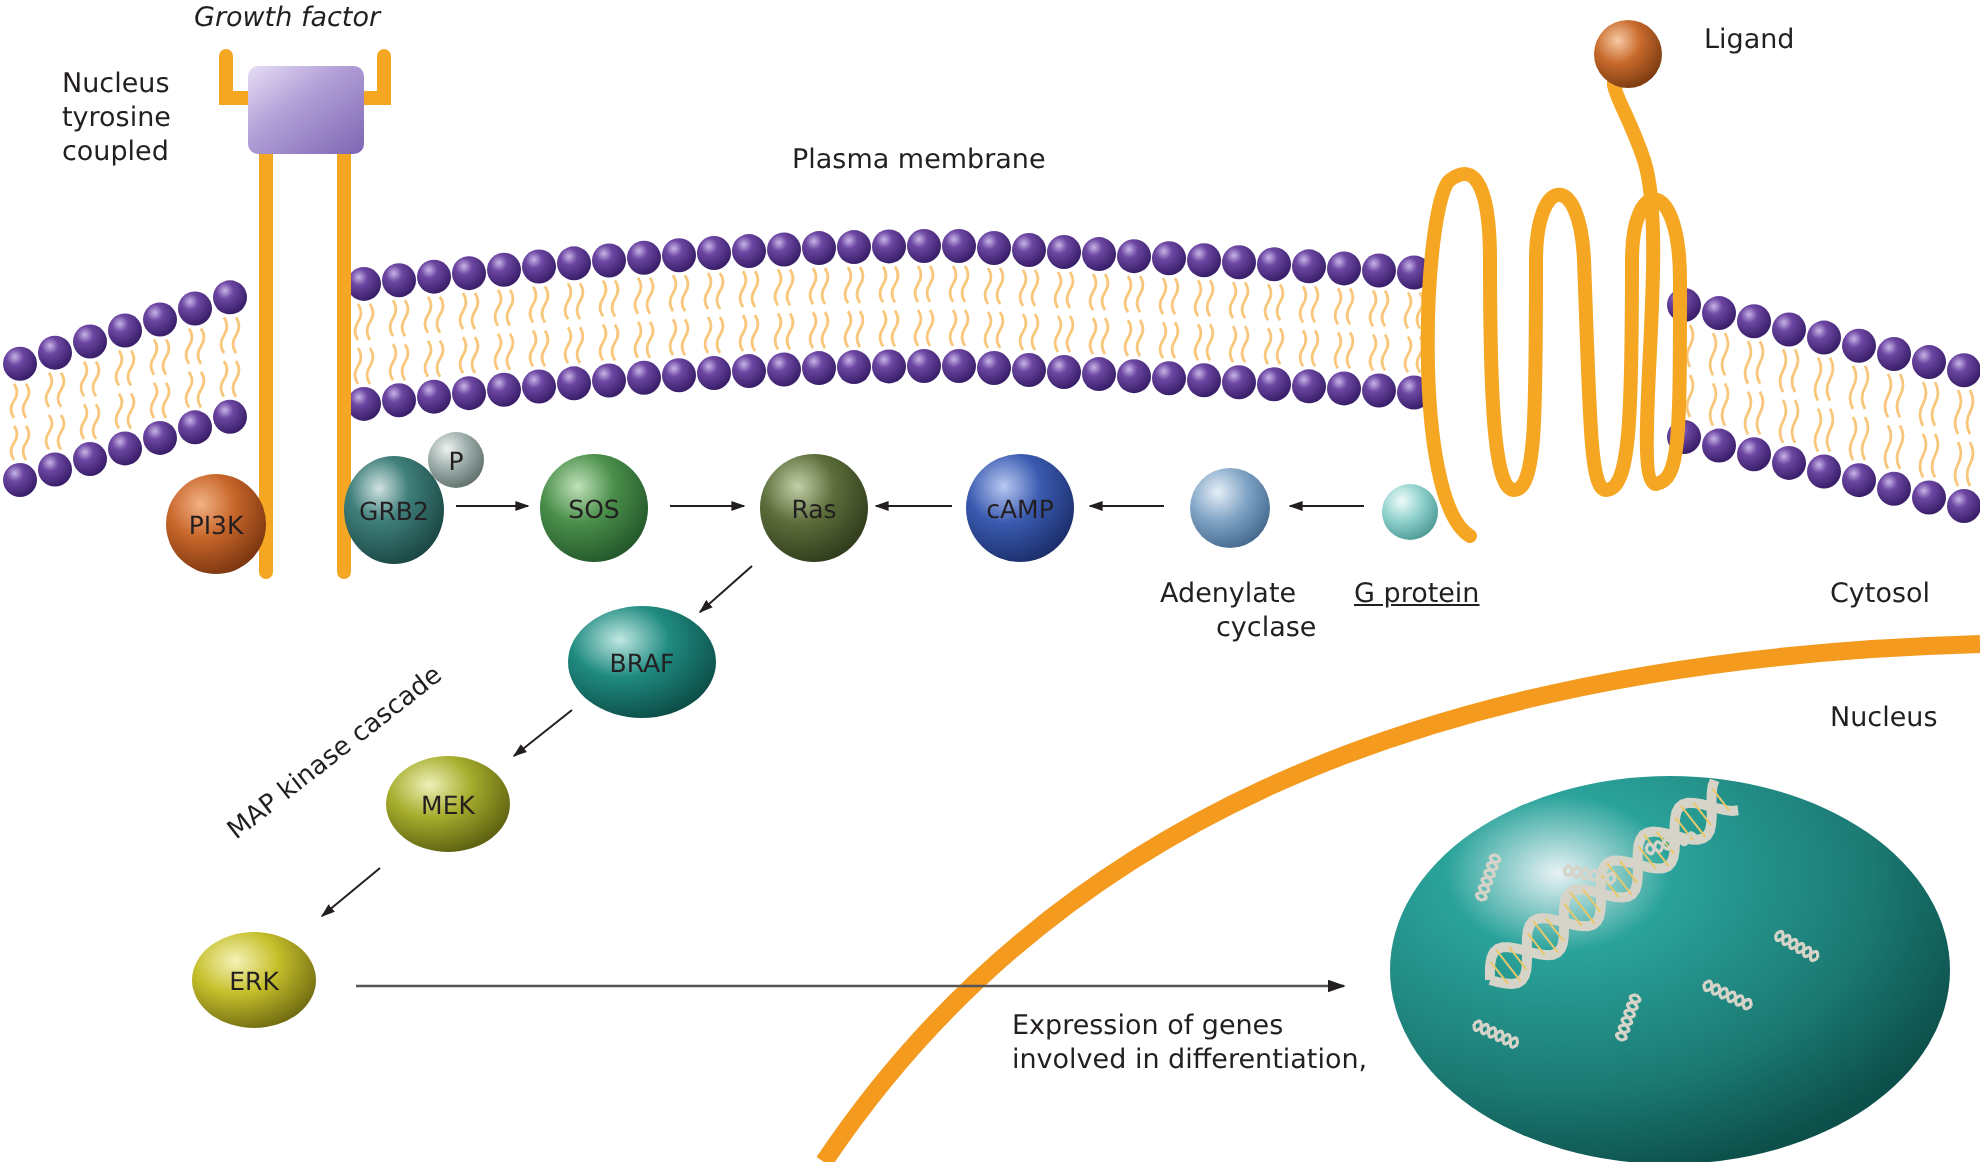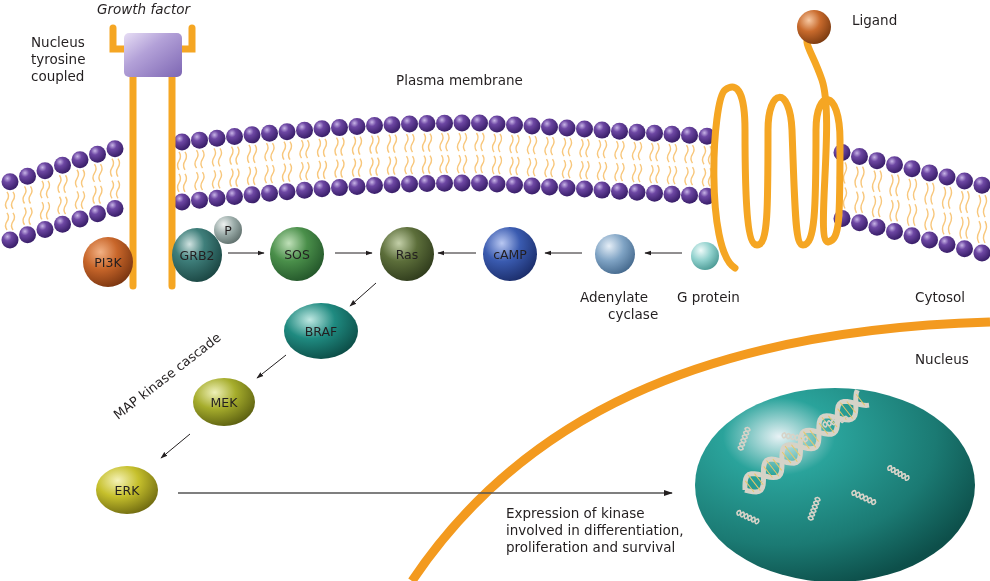--- a/index.html
+++ b/index.html
@@ -512,19 +512,18 @@
 
 
 <div class="lbl" style="left:97px;top:1px;font-style:italic;">Growth factor</div>
 <div class="lbl" style="left:31px;top:34px;">Nucleus</div>
 <div class="lbl" style="left:31px;top:51px;">tyrosine</div>
 <div class="lbl" style="left:31px;top:68px;">coupled</div>
 <div class="lbl" style="left:396px;top:72px;">Plasma membrane</div>
 <div class="lbl" style="left:852px;top:12px;">Ligand</div>
 <div class="lbl" style="left:580px;top:289px;">Adenylate</div>
 <div class="lbl" style="left:608px;top:306px;">cyclase</div>
-<div class="lbl" style="left:677px;top:289px;">G protein</div>
+<div class="lbl" style="left:677px;top:289px;text-decoration:underline;">G protein</div>
 <div class="lbl" style="left:915px;top:289px;">Cytosol</div>
 <div class="lbl" style="left:915px;top:351px;">Nucleus</div>
-<div class="lbl" style="left:506px;top:505px;">Expression of kinase</div>
+<div class="lbl" style="left:506px;top:505px;">Expression of genes</div>
 <div class="lbl" style="left:506px;top:522px;">involved in differentiation,</div>
-<div class="lbl" style="left:506px;top:539px;">proliferation and survival</div>
 </div>
 
 </body></html>

